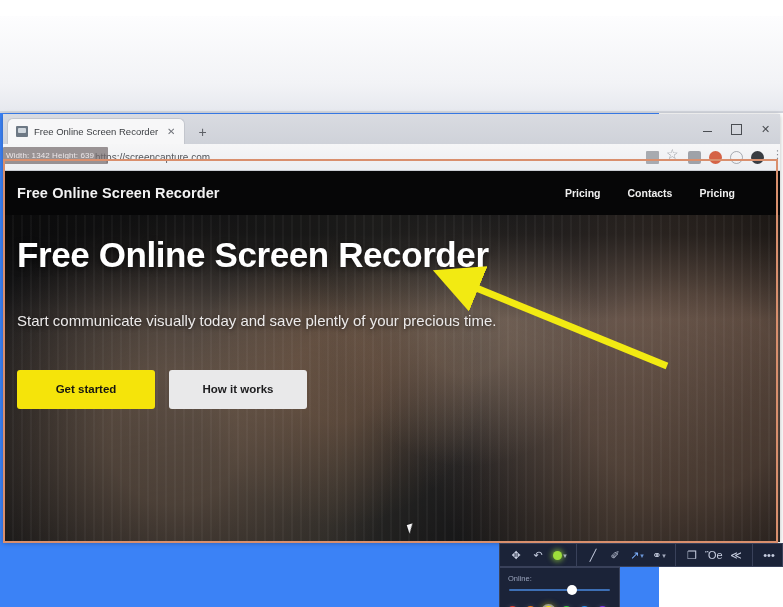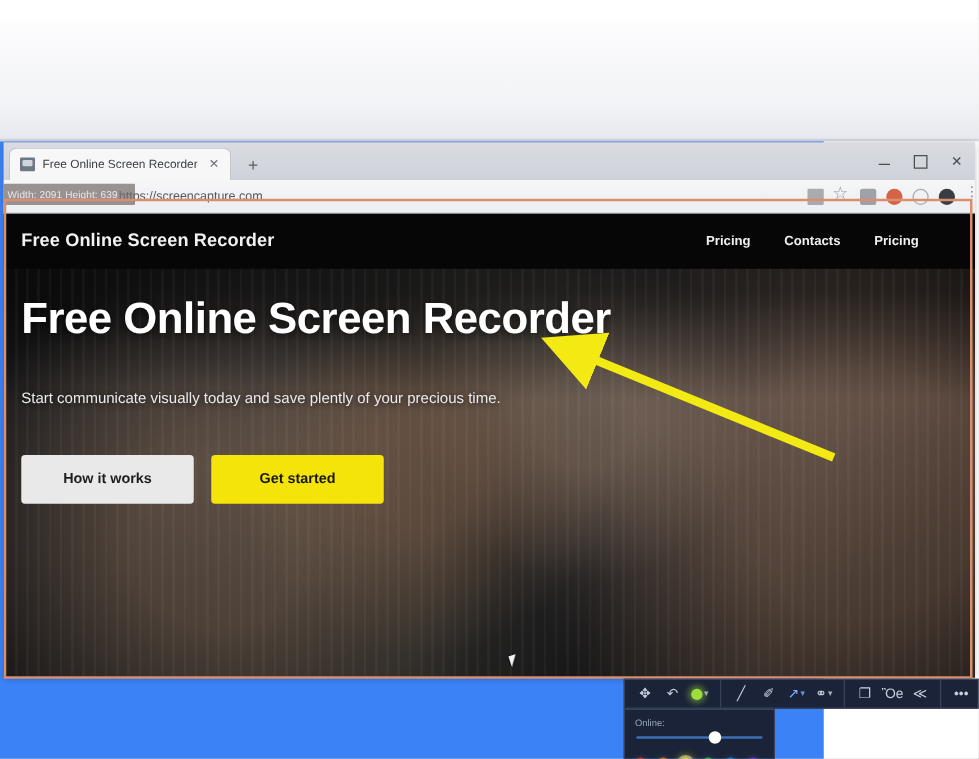--- a/index.html
+++ b/index.html
@@ -177,21 +177,21 @@
   .nav-link { font-size: 10.5px; color: #efefef; font-weight: 700; }
 
   .hero { position: relative; z-index: 3; padding: 22px 14px 0; }
   .hero-h1 {
     font-size: 35px; line-height: 1.05; color: #ffffff;
     font-weight: 700; letter-spacing: -0.4px;
     text-shadow: 0 2px 7px rgba(0,0,0,.65);
   }
   .hero-sub {
     margin-top: 33px;
-    font-size: 12px; line-height: 1.85; color: #eceaea;
+    font-size: 15px; line-height: 1.85; color: #eceaea;
     text-shadow: 0 1px 5px rgba(0,0,0,.75);
   }
   .hero-btns { margin-top: 35px; display: flex; gap: 14px; }
   .btn {
     height: 39px; min-width: 138px;
     display: flex; align-items: center; justify-content: center;
     font-size: 11.5px; font-weight: 700;
     border-radius: 3px;
   }
   .btn-primary { background: #f5e40a; color: #171712; }
@@ -302,21 +302,21 @@
       <div class="winctrls">
         <div class="winctrl mini"></div>
         <div class="winctrl maxi"></div>
         <div class="winctrl">✕</div>
       </div>
     </div>
 
     <div class="urlbar">
       <span class="url-text">https://screencapture.com</span>
       <div class="dim-overlay">
-        <span class="dim-text">Width: 2091 Height: 639</span>
+        <span class="dim-text">Width: 1342 Height: 639</span>
       </div>
       <div class="tb-icons">
         <span class="tb-ico cast"></span>
         <span class="tb-ico star"></span>
         <span class="tb-ico save"></span>
         <span class="tb-ico ext"></span>
         <span class="tb-ico clock"></span>
         <span class="tb-ico avatar"></span>
         <span class="tb-ico menu">⋮</span>
       </div>
@@ -333,22 +333,22 @@
           <a class="nav-link">Pricing</a>
         </div>
       </div>
 
       <div class="hero">
         <h1 class="hero-h1">Free Online Screen Recorder</h1>
         <div class="hero-sub">
           <div>Start communicate visually today and save plently of your precious time.</div>
         </div>
         <div class="hero-btns">
+          <div class="btn btn-primary">Get started</div>
           <div class="btn btn-secondary">How it works</div>
-          <div class="btn btn-primary">Get started</div>
         </div>
       </div>
     </div>
   </div>
 
   <svg class="annot" width="783" height="607" viewBox="0 0 783 607">
     <defs>
       <marker id="ah" markerWidth="7" markerHeight="7" refX="2.2" refY="3.5" orient="auto">
         <path d="M0,0 L7,3.5 L0,7 Z" fill="#f2ea12"></path>
       </marker>

